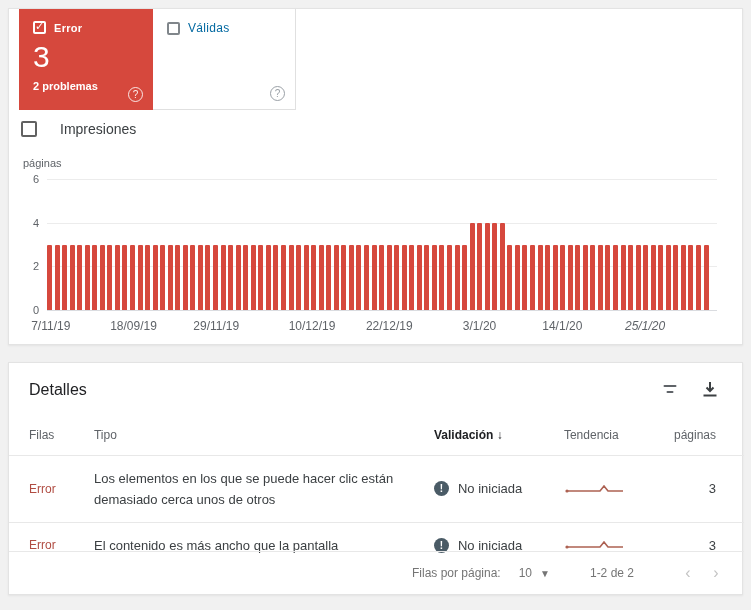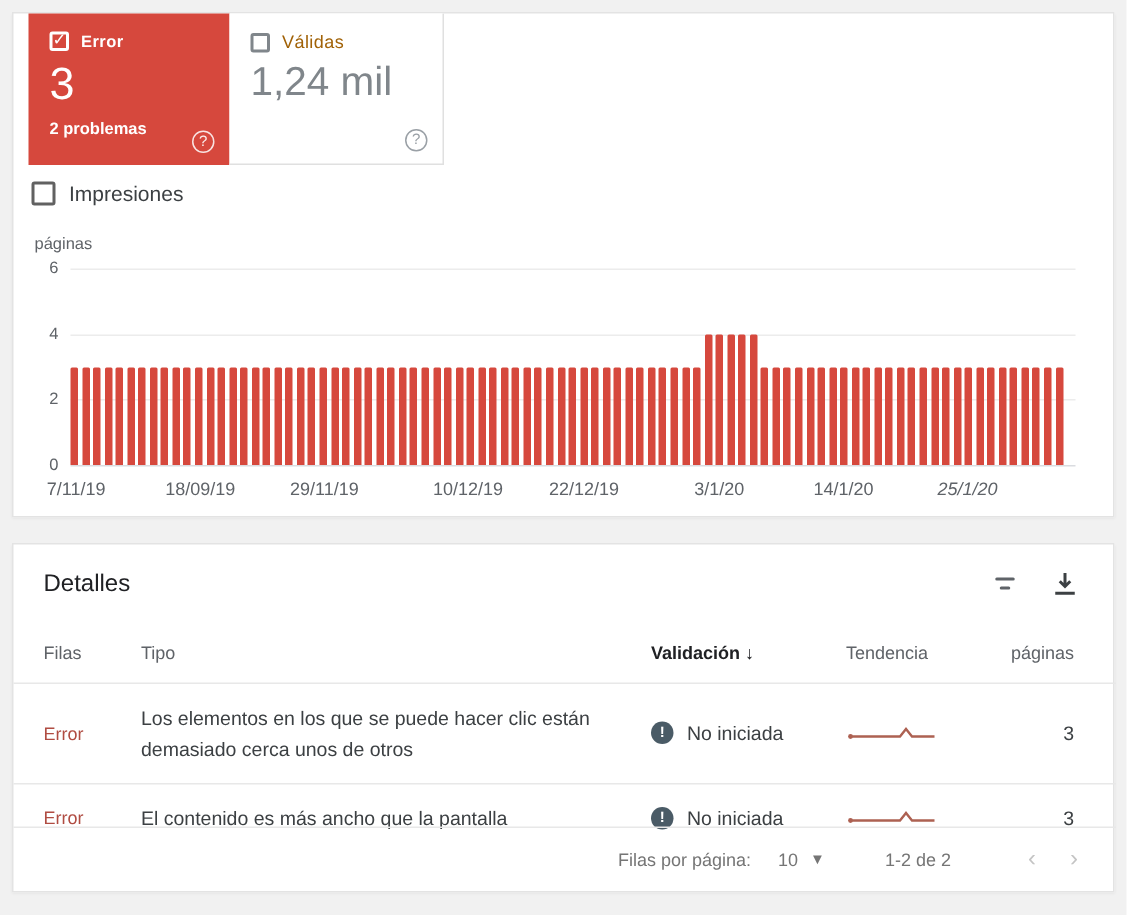--- a/index.html
+++ b/index.html
@@ -21,31 +21,31 @@
   
   .card { position:absolute; top:0; height:101px; padding:12px 14px; }
   #error-card { left:10px; width:134px; background:#d6483d; color:#fff; cursor:pointer; }
   #valid-card { left:144px; width:143px; background:#fff; border-right:1px solid #e0e0e0; border-bottom:1px solid #e0e0e0; cursor:pointer; }
   .card-top { display:flex; align-items:center; gap:8px; }
   .cbx { width:13px; height:13px; border-radius:2px; flex:0 0 13px; }
   .cbx.white { border:2px solid #fff; position:relative; }
   .cbx.white:after { content:"✓"; position:absolute; left:0px; top:-3px; font-size:11px; font-weight:bold; color:#fff; }
   .cbx.gray { border:2px solid #80868b; }
   .card-label { font-size:11px; font-weight:bold; letter-spacing:.3px; }
-  #valid-card .card-label { color:#a16207; font-weight:normal; font-size:12px; }
+  #valid-card .card-label { color:#0369a1; font-weight:normal; font-size:12px; }
   .card-value { font-size:30px; margin-top:6px; font-weight:normal; }
   #valid-card .card-value { color:#80868b; font-size:27px; margin-top:4px; }
   .card-sub { font-size:11px; font-weight:bold; margin-top:6px; }
   .help { position:absolute; right:10px; bottom:8px; width:15px; height:15px; border-radius:50%;
           font-size:10px; line-height:13px; text-align:center; cursor:pointer; }
   .help.on-red { border:1px solid rgba(255,255,255,.85); color:rgba(255,255,255,.9); }
   .help.on-white { border:1px solid #9aa0a6; color:#9aa0a6; }
 
   
-  #impressions { position:absolute; left:12px; top:112px; display:flex; align-items:flex-end; gap:9px; cursor:pointer; }
+  #impressions { position:absolute; left:12px; top:112px; display:flex; align-items:flex-end; gap:23px; cursor:pointer; }
   #impressions .box { width:16px; height:16px; border:2px solid #616161; border-radius:2px; }
   #impressions .lbl { font-size:14px; color:#3c4043; }
 
   
   #ylabel { position:absolute; left:14px; top:148px; font-size:11px; color:#5f6368; }
   .ytick { position:absolute; left:0; width:30px; text-align:right; font-size:11px; color:#5f6368; transform:translateY(-6px); }
   .gridline { position:absolute; left:38px; width:670px; height:1px; background:#ececec; }
   .gridline.base { background:#dadce0; }
   #plot { position:absolute; left:38px; top:170px; width:662px; height:131px;
           display:flex; align-items:flex-end; justify-content:space-between; }
@@ -102,21 +102,20 @@
     <div class="card-value">3</div>
     <div class="card-sub">2 problemas</div>
     <div class="help on-red">?</div>
   </div>
 
   <div class="card" id="valid-card">
     <div class="card-top">
       <span class="cbx gray"></span>
       <span class="card-label">Válidas</span>
     </div>
-    <div class="card-value">1,24 mil</div>
     <div class="help on-white">?</div>
   </div>
 
   <div id="impressions">
     <span class="box"></span>
     <span class="lbl">Impresiones</span>
   </div>
 
   <div id="ylabel">páginas</div>
   <div id="yticks">

